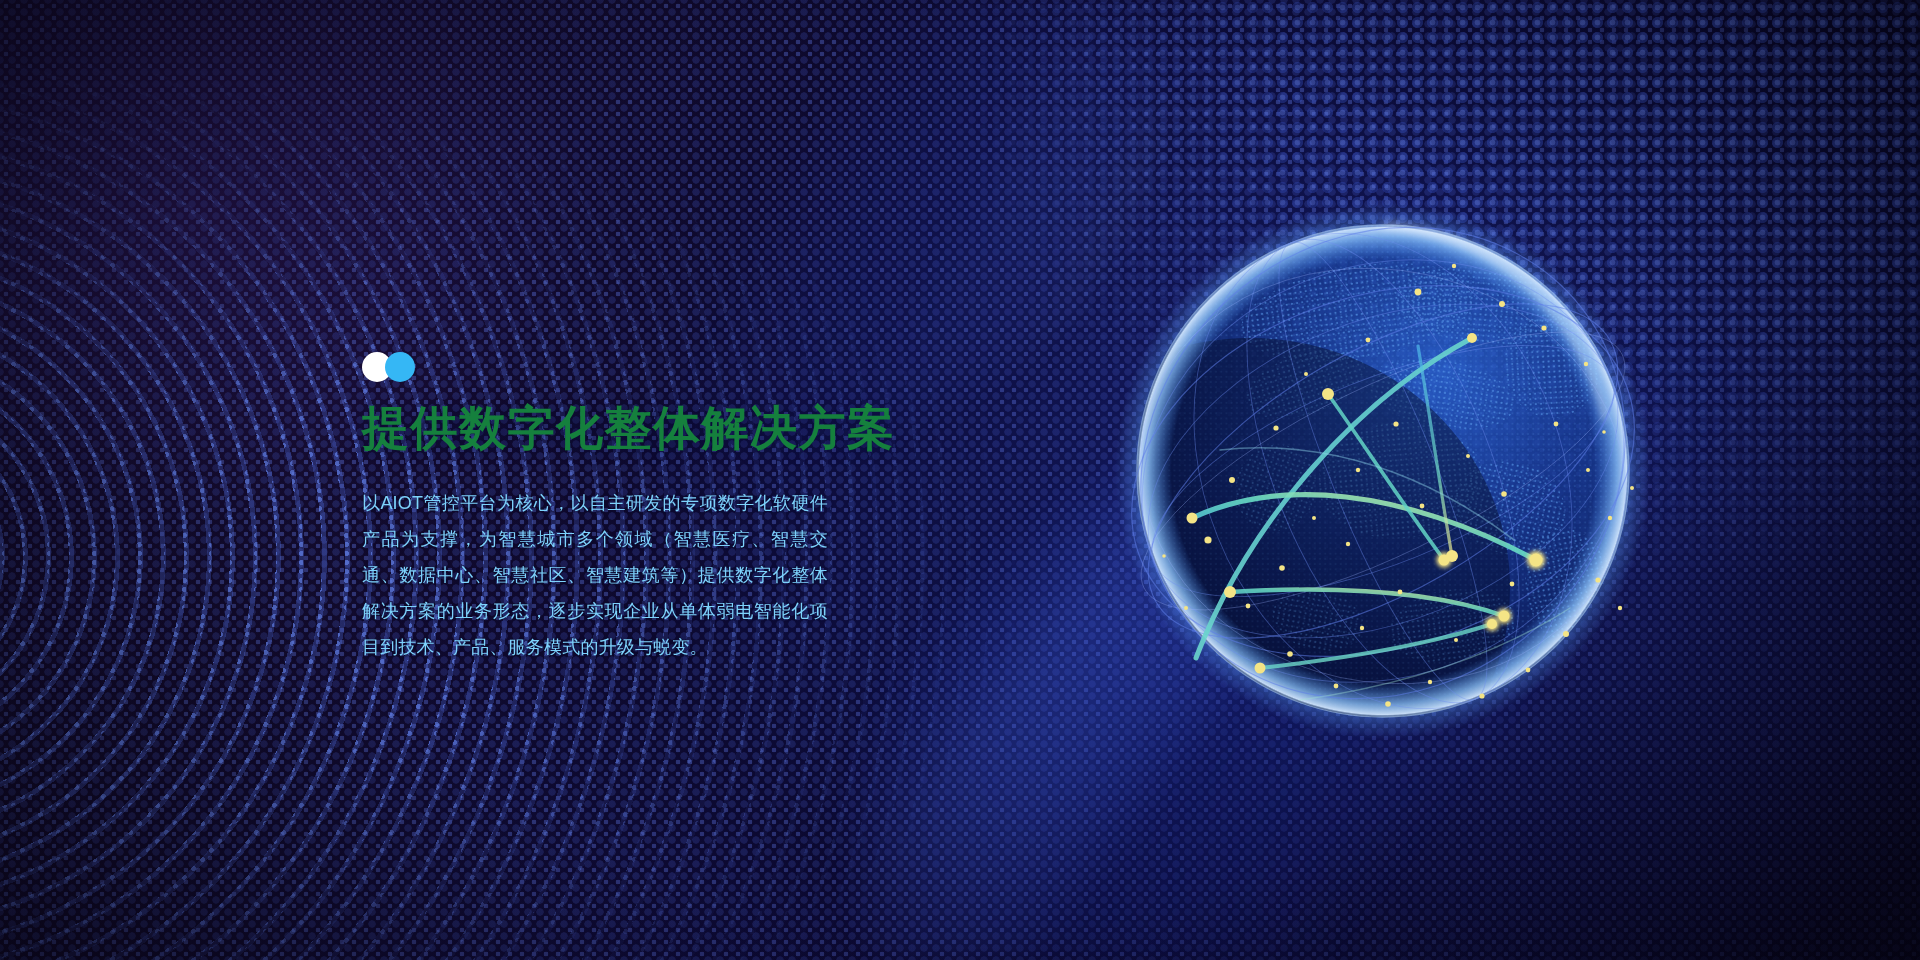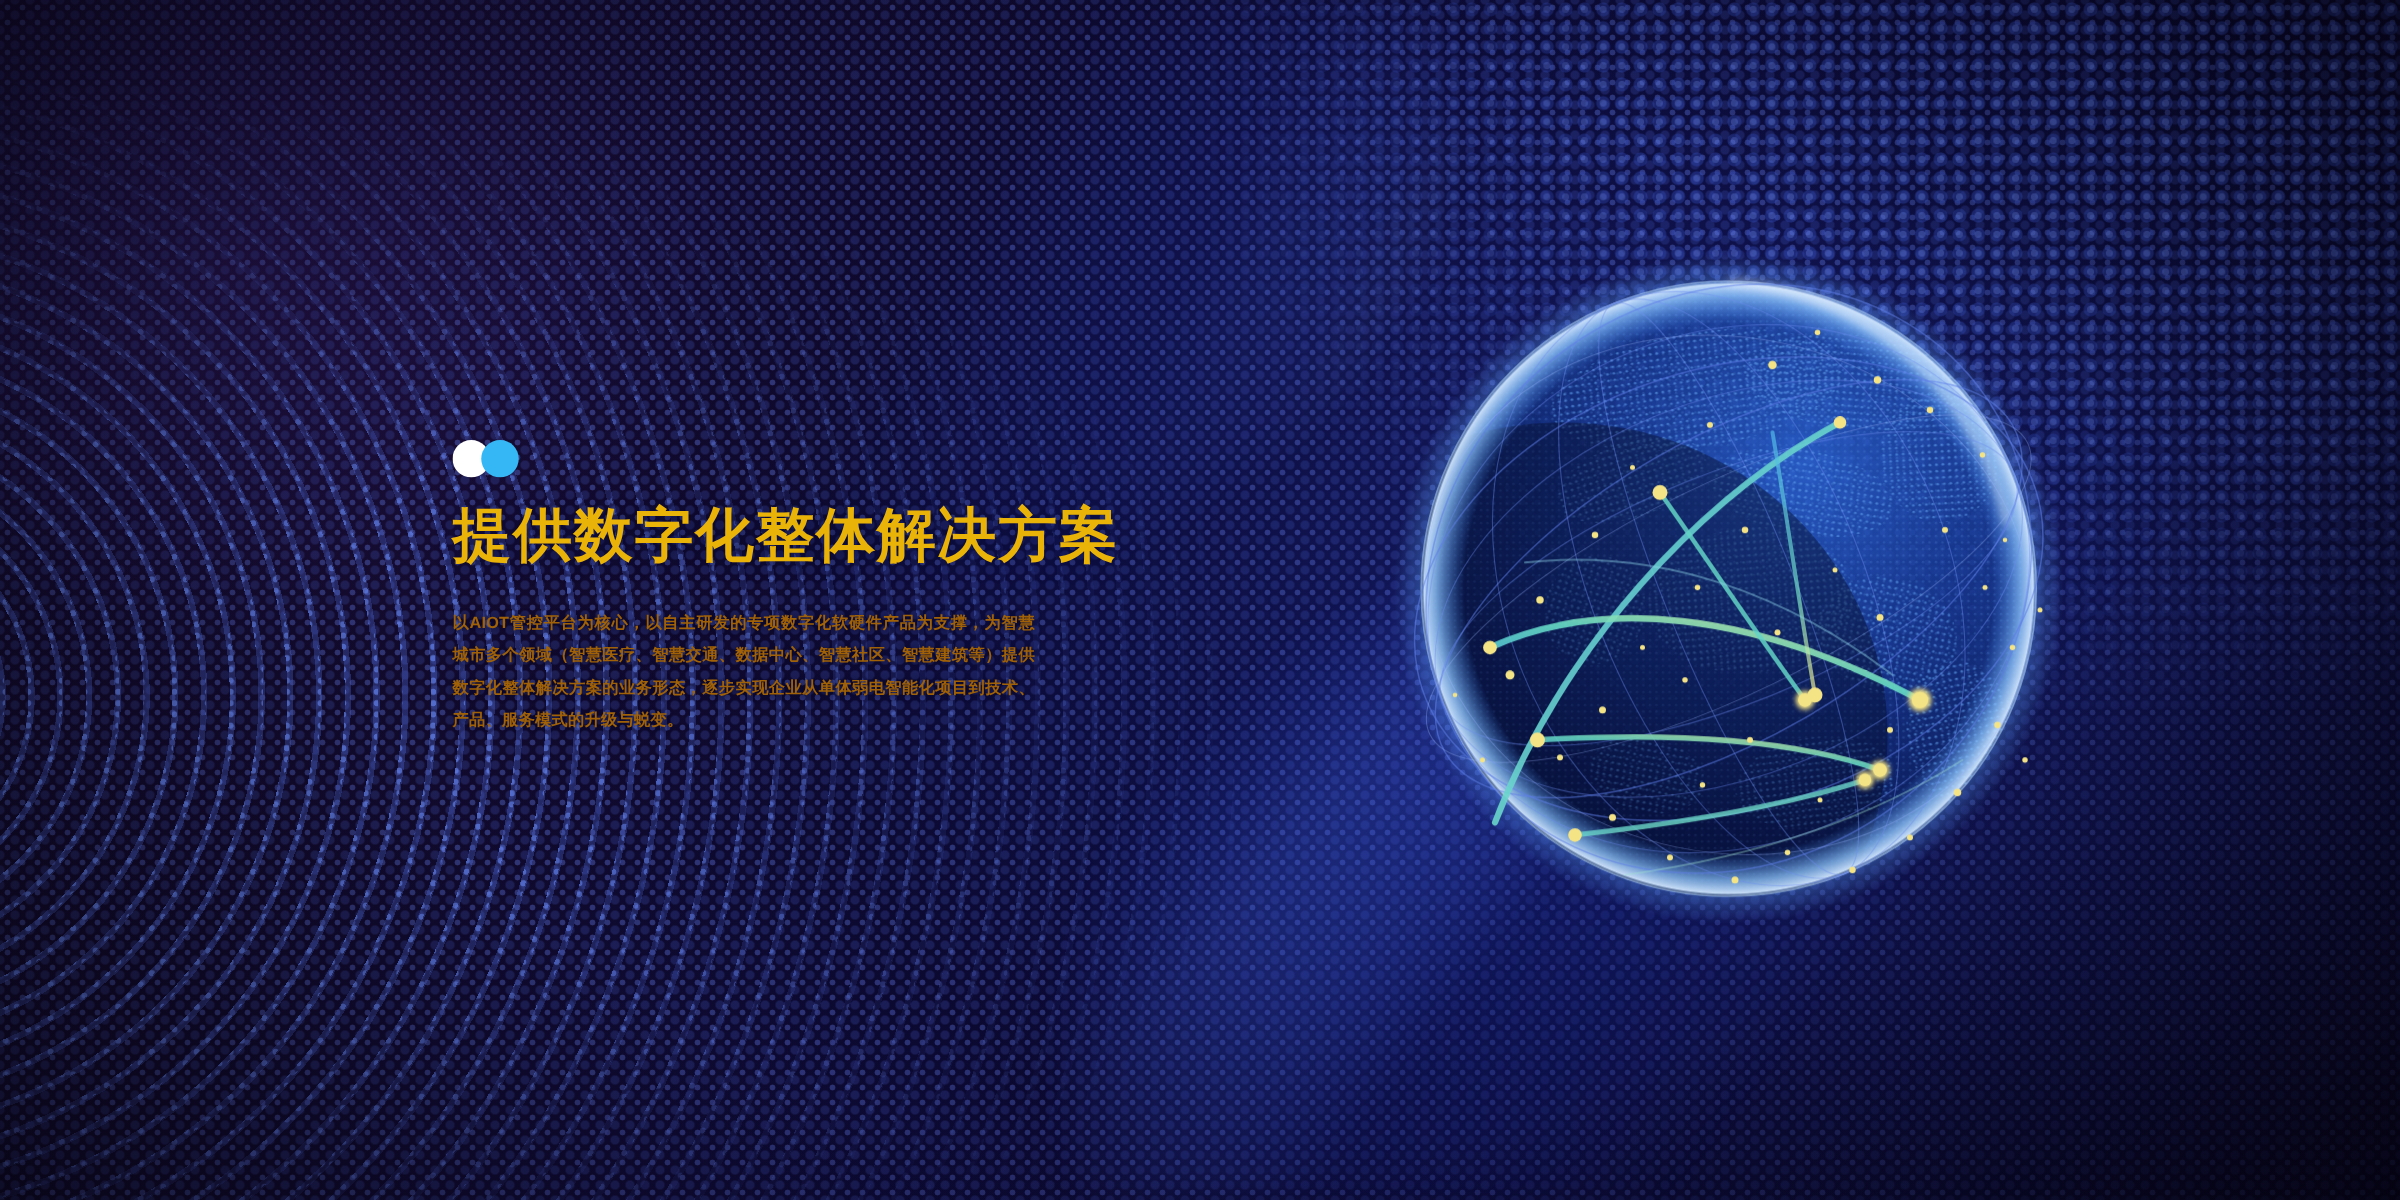--- a/index.html
+++ b/index.html
@@ -163,32 +163,32 @@
     width: 56px;
     height: 30px;
     margin-bottom: 22px;
   }
 
   #headline {
     margin: 0 0 34px 0;
     font-size: 47px;
     line-height: 1.0;
     font-weight: 700;
-    color: #eab308;
+    color: #15803d;
     letter-spacing: 1.5px;
     white-space: nowrap;
     text-shadow: 0 2px 14px rgba(10,14,60,0.75);
   }
 
   #description {
     margin: 0;
-    font-size: 13px;
+    font-size: 18px;
     line-height: 2.0;
-    font-weight: 700;
-    color: #a16207;
+    font-weight: 400;
+    color: #7dd3fc;
     letter-spacing: 0.2px;
     text-align: justify;
     text-shadow: 0 1px 6px rgba(5,8,40,0.8);
     width: 466px;
   }
 </style>
 </head>
 <body>
 
 <div id="banner">

